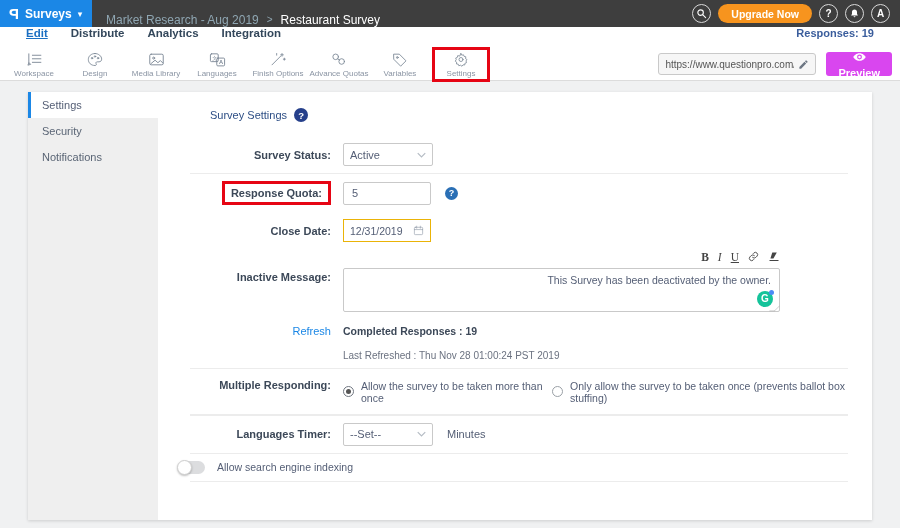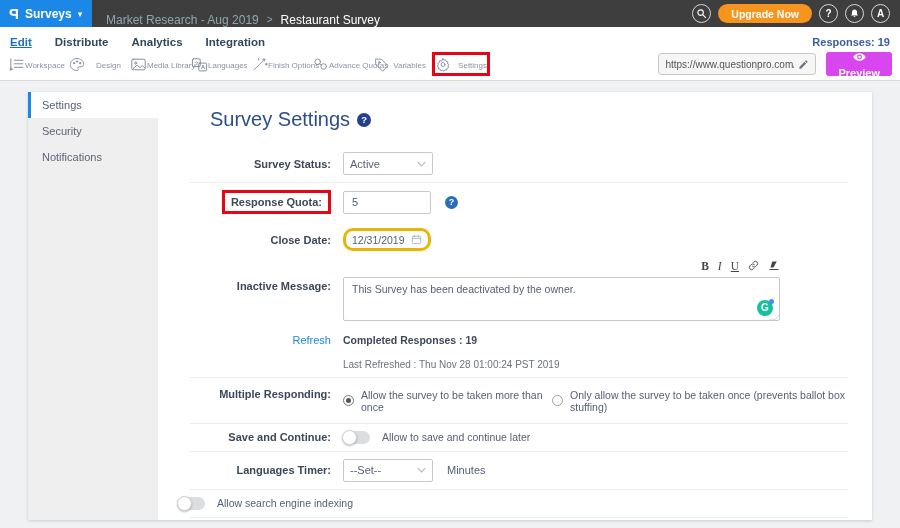--- a/index.html
+++ b/index.html
@@ -19,30 +19,30 @@
   .crumb-current { color:#ffffff; }
   .topbar-right { margin-left:auto; display:flex; align-items:center; gap:7px; margin-right:10px; }
   .circle-btn { width:19px; height:19px; border:1px solid #d8d8d8; border-radius:50%;
                 display:flex; align-items:center; justify-content:center; color:#fff;
                 font-size:10px; font-weight:bold; cursor:pointer; }
   .upgrade-btn { height:19px; background:#f7941e; border:none; border-radius:10px; color:#fff;
                  font-weight:bold; font-size:10.5px; padding:0 13px; cursor:pointer;
                  font-family:"Liberation Sans", sans-serif; }
 
   
-  .subnav { height:21px; background:#ffffff; display:flex; align-items:flex-end; padding:0 10px; }
+  .subnav { height:21px; background:#ffffff; display:flex; align-items:flex-start; padding:0 26px; }
   .subnav-item { font-size:11.5px; font-weight:bold; color:#33475b; margin-right:23px; cursor:pointer; }
   .subnav-item.active { color:#1b6fc2; text-decoration:underline; }
   .responses-label { margin-left:auto; font-size:11px; font-weight:bold; color:#3a5d9c; }
 
   
   .toolbar { height:33px; background:#fff; border-bottom:1px solid #dcdcdc; display:flex;
              align-items:center; padding-left:8px; }
-  .tool-item { width:52px; margin-right:9px; display:flex; flex-direction:row; align-items:center;
-               justify-content:space-between; cursor:pointer; padding:2px 0 1px; }
+  .tool-item { width:52px; margin-right:9px; display:flex; flex-direction:column; align-items:center;
+               justify-content:center; cursor:pointer; padding:2px 0 1px; }
   .tool-item.highlighted { outline:3px solid #e60514; outline-offset:0px; }
   .tool-label { font-size:8px; color:#8a94a3; margin-top:2px; white-space:nowrap; }
   .tool-icon svg { display:block; }
   .toolbar-right { margin-left:auto; display:flex; align-items:center; gap:10px; margin-right:8px; }
   .url-box { width:158px; height:22px; background:#f6f6f6; border:1px solid #c9c9c9; border-radius:3px;
              display:flex; align-items:center; padding:0 6px; gap:4px; }
   .url-box input { flex:1; min-width:0; border:none; background:transparent; font-size:10px; color:#555;
                    font-family:"Liberation Sans", sans-serif; outline:none; }
   .preview-btn { height:24px; background:#d946ef; border:none; border-radius:3px; color:#fff;
                  font-size:11px; font-weight:bold; padding:0 12px; display:flex; align-items:center;
@@ -51,55 +51,55 @@
   
   .page-body { height:447px; padding-top:11px; }
   .card { margin-left:28px; width:844px; height:428px; background:#fff; display:flex;
           box-shadow:0 1px 3px rgba(0,0,0,.15); }
   .sidebar { width:130px; background:#efefef; flex-shrink:0; }
   .side-item { height:26px; line-height:26px; padding-left:14px; font-size:11px; color:#5a6575; cursor:pointer; }
   .side-item.active { background:#fff; border-left:3px solid #1b87e6; padding-left:11px; color:#545e75; }
 
   .main { flex:1; padding:16px 24px 0 20px; overflow:hidden; }
   .title-row { display:flex; align-items:center; gap:7px; margin-left:32px; }
-  .page-title { font-size:20px; color:#2d4e85; font-weight:500; }
+  .page-title { font-size:11px; color:#2d4e85; font-weight:500; }
   .help-badge { width:14px; height:14px; border-radius:50%; background:#26408b; color:#fff;
                 font-size:9.5px; font-weight:bold; display:flex; align-items:center; justify-content:center; cursor:pointer; }
 
   .settings-form { margin-top:14px; }
   .frow { display:flex; align-items:center; padding:7px 0; }
   .frow.top { align-items:flex-start; }
   .flabel { width:165px; flex-shrink:0; text-align:right; padding-right:12px; font-size:11px;
             font-weight:bold; color:#3c4858; }
   .divider { height:1px; background:#ececec; margin-left:12px; }
 
   .qp-select { width:90px; height:23px; border:1px solid #c9c9c9; border-radius:2px; background:#fff;
                display:flex; align-items:center; padding:0 6px; font-size:11px; color:#545e75; cursor:pointer; }
   .qp-select .sel-val { flex:1; }
   .qp-input { height:23px; border:1px solid #c9c9c9; border-radius:2px; font-size:11px; color:#545e75;
               padding:0 8px; font-family:"Liberation Sans", sans-serif; outline:none; }
   .quota-input { width:88px; }
   .red-box { display:inline-block; border:3px solid #e60514; padding:3px 6px; }
   .quota-help { width:13px; height:13px; border-radius:50%; background:#2a6fb5; color:#fff; font-size:9px;
                 font-weight:bold; display:flex; align-items:center; justify-content:center; margin-left:14px; cursor:pointer; }
-  .date-wrap { width:88px; height:23px; border:3px solid #eab308; border-radius:10px; display:flex;
+  .date-wrap { width:88px; height:23px; border:1px solid #eab308; border-radius:0; display:flex;
                align-items:center; padding:0 6px; }
   .date-wrap input { flex:1; min-width:0; border:none; font-size:10.5px; color:#545e75; outline:none;
                      font-family:"Liberation Sans", sans-serif; }
 
   .msg-col { width:437px; }
   .editor-bar { display:flex; justify-content:flex-end; align-items:center; gap:9px; margin-bottom:3px; }
   .ed-btn { font-size:11.5px; color:#444; cursor:pointer; line-height:1; font-family:"Liberation Serif", serif; }
   .ed-bold { font-weight:bold; }
   .ed-italic { font-style:italic; }
   .ed-underline { text-decoration:underline; }
   .msg-wrap { position:relative; }
   .msg-wrap textarea { width:437px; height:44px; border:1px solid #c9c9c9; border-radius:2px; resize:none;
                        font-size:10.5px; color:#545e75; padding:5px 8px; outline:none;
-                       font-family:"Liberation Sans", sans-serif; }
+                       font-family:"Liberation Sans", sans-serif;text-align:right; }
   .grammarly { position:absolute; right:7px; bottom:9px; width:16px; height:16px; border-radius:50%;
                background:#15c39a; color:#fff; font-size:10px; font-weight:bold; display:flex;
                align-items:center; justify-content:center; }
   .grammarly::after { content:""; position:absolute; top:-1px; right:-1px; width:5px; height:5px;
                       border-radius:50%; background:#4c8bf5; }
   .resize-corner { position:absolute; right:2px; bottom:4px; width:7px; height:7px;
                    border-right:1px solid #aaa; border-bottom:1px solid #aaa; transform:skew(-45deg) scale(.8); opacity:.7; }
 
   .refresh-link { font-size:11px; color:#1b87e6; font-weight:normal; cursor:pointer; }
   .stats-line1 { font-size:10.5px; font-weight:bold; color:#3c4858; }
@@ -385,27 +385,20 @@
               <span class="opt-text">Allow the survey to be taken more than once</span>
             </div>
             <div class="radio-row">
               <span class="radio"></span>
               <span class="opt-text">Only allow the survey to be taken once (prevents ballot box stuffing)</span>
             </div>
           </div>
         </div>
         <div class="divider"></div>
 
-        <div class="frow">
-          <span class="flabel">Save and Continue:</span>
-          <span class="toggle">
-              <span class="knob"></span>
-            </span>
-          <span class="toggle-text">Allow to save and continue later</span>
-        </div>
         <div class="divider"></div>
 
         <div class="frow">
           <span class="flabel">Languages Timer:</span>
           <div class="qp-select">
             <span class="sel-val">--Set--</span>
             <span class="tool-icon">
               <svg width="9" height="6" viewBox="0 0 12 8" style="stroke:#b5bcc4;fill:none;stroke-width:1.6;">
                   <path d="M1 1.5l5 5 5-5"></path>
                 </svg>

